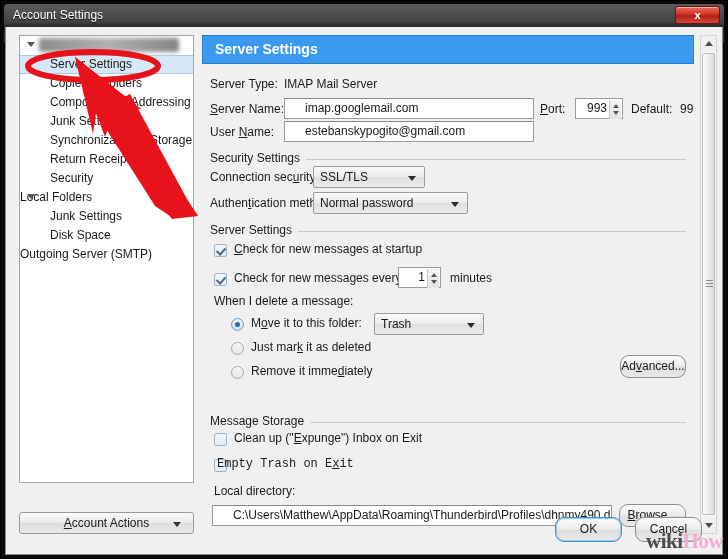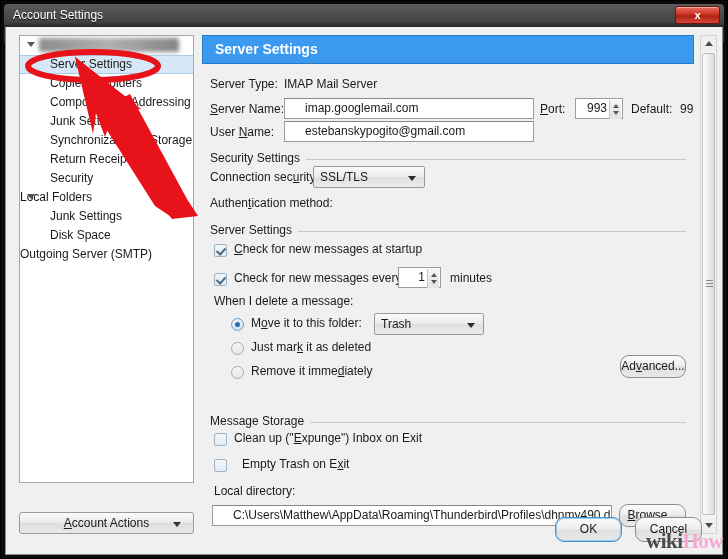--- a/index.html
+++ b/index.html
@@ -403,20 +403,24 @@
 
       <div class="groupbox" style="left:8px; top:124px; width:476px; height:62px;">
         <div class="group-title">Security Settings</div>
       </div>
       <div class="row" style="left:8px; top:135px;">Connection sec<u>u</u>rity:</div>
       <div class="combo" style="left:111px; top:131px; width:112px;">
         <span>SSL/TLS</span>
         <span class="combo-caret"></span>
       </div>
       <div class="row" style="left:8px; top:161px;">Authen<u>t</u>ication method:</div>
+      <div class="combo" style="left:111px; top:157px; width:155px;">
+        <span>Normal password</span>
+        <span class="combo-caret"></span>
+      </div>
 
       <div class="groupbox" style="left:8px; top:196px; width:476px; height:180px;">
         <div class="group-title">Server Settings</div>
       </div>
 
       <span class="chk checked" style="left:12px; top:209px;"></span>
       <div class="row" style="left:32px; top:207px;"><u>C</u>heck for new messages at startup</div>
 
       <span class="chk checked" style="left:12px; top:238px;"></span>
       <div class="row" style="left:32px; top:236px;">Check for new messages every</div>
@@ -446,21 +450,21 @@
       </div>
 
       <div class="groupbox" style="left:8px; top:387px; width:476px; height:104px;">
         <div class="group-title">Message Storage</div>
       </div>
 
       <span class="chk" style="left:12px; top:398px;"></span>
       <div class="row" style="left:32px; top:396px;">Clean up ("<u>E</u>xpunge") Inbox on Exit</div>
 
       <span class="chk" style="left:12px; top:424px;"></span>
-      <div class="row" style="left:40px; top:422px;">Empty Trash on E<u>x</u>it</div>
+      <div class="row" style="left:15px; top:422px;font-family:Liberation Mono, monospace;">Empty Trash on E<u>x</u>it</div>
 
       <div class="row" style="left:12px; top:449px;">Local directory:</div>
       <div class="textbox" style="position:absolute; left:10px; top:470px; width:400px;">C:\Users\Matthew\AppData\Roaming\Thunderbird\Profiles\dhnmy490.default\</div>
       <div class="btn" style="left:417px; top:469px; width:67px;">
         <span><u>B</u>rowse...</span>
       </div>
     </div>
 
     <div class="scrollbar">
       <div class="sb-arrow up"></div>

